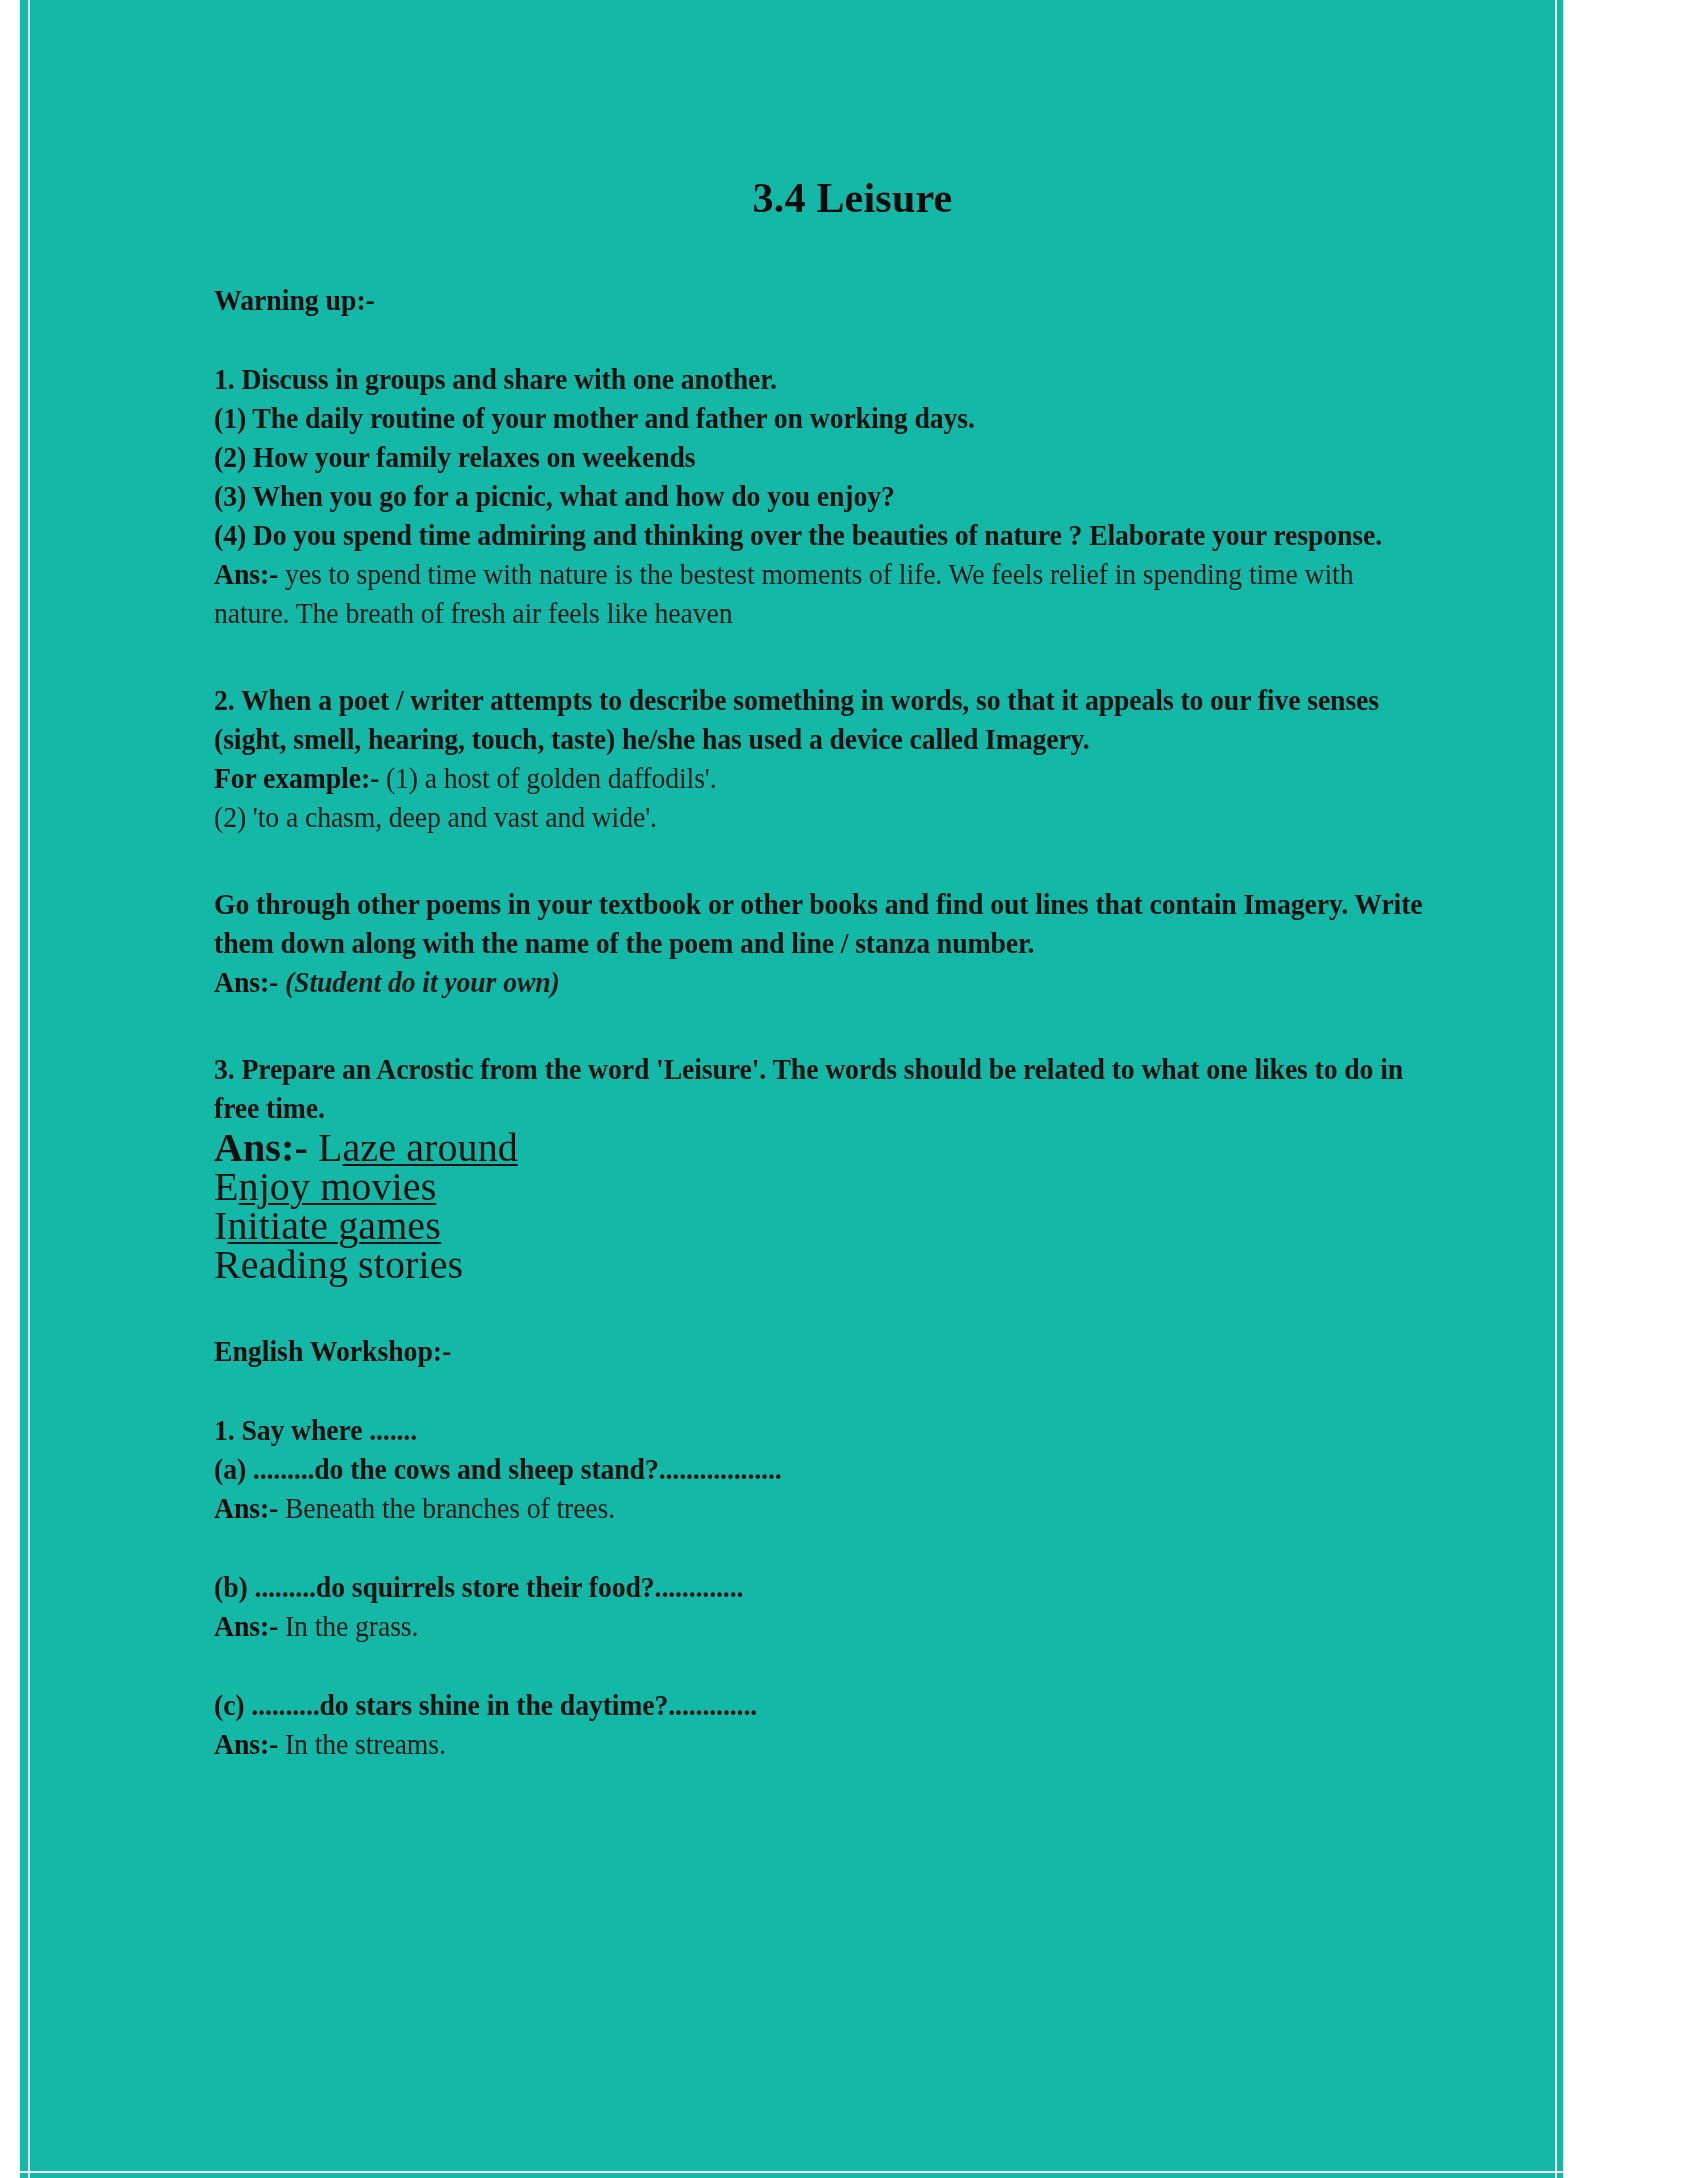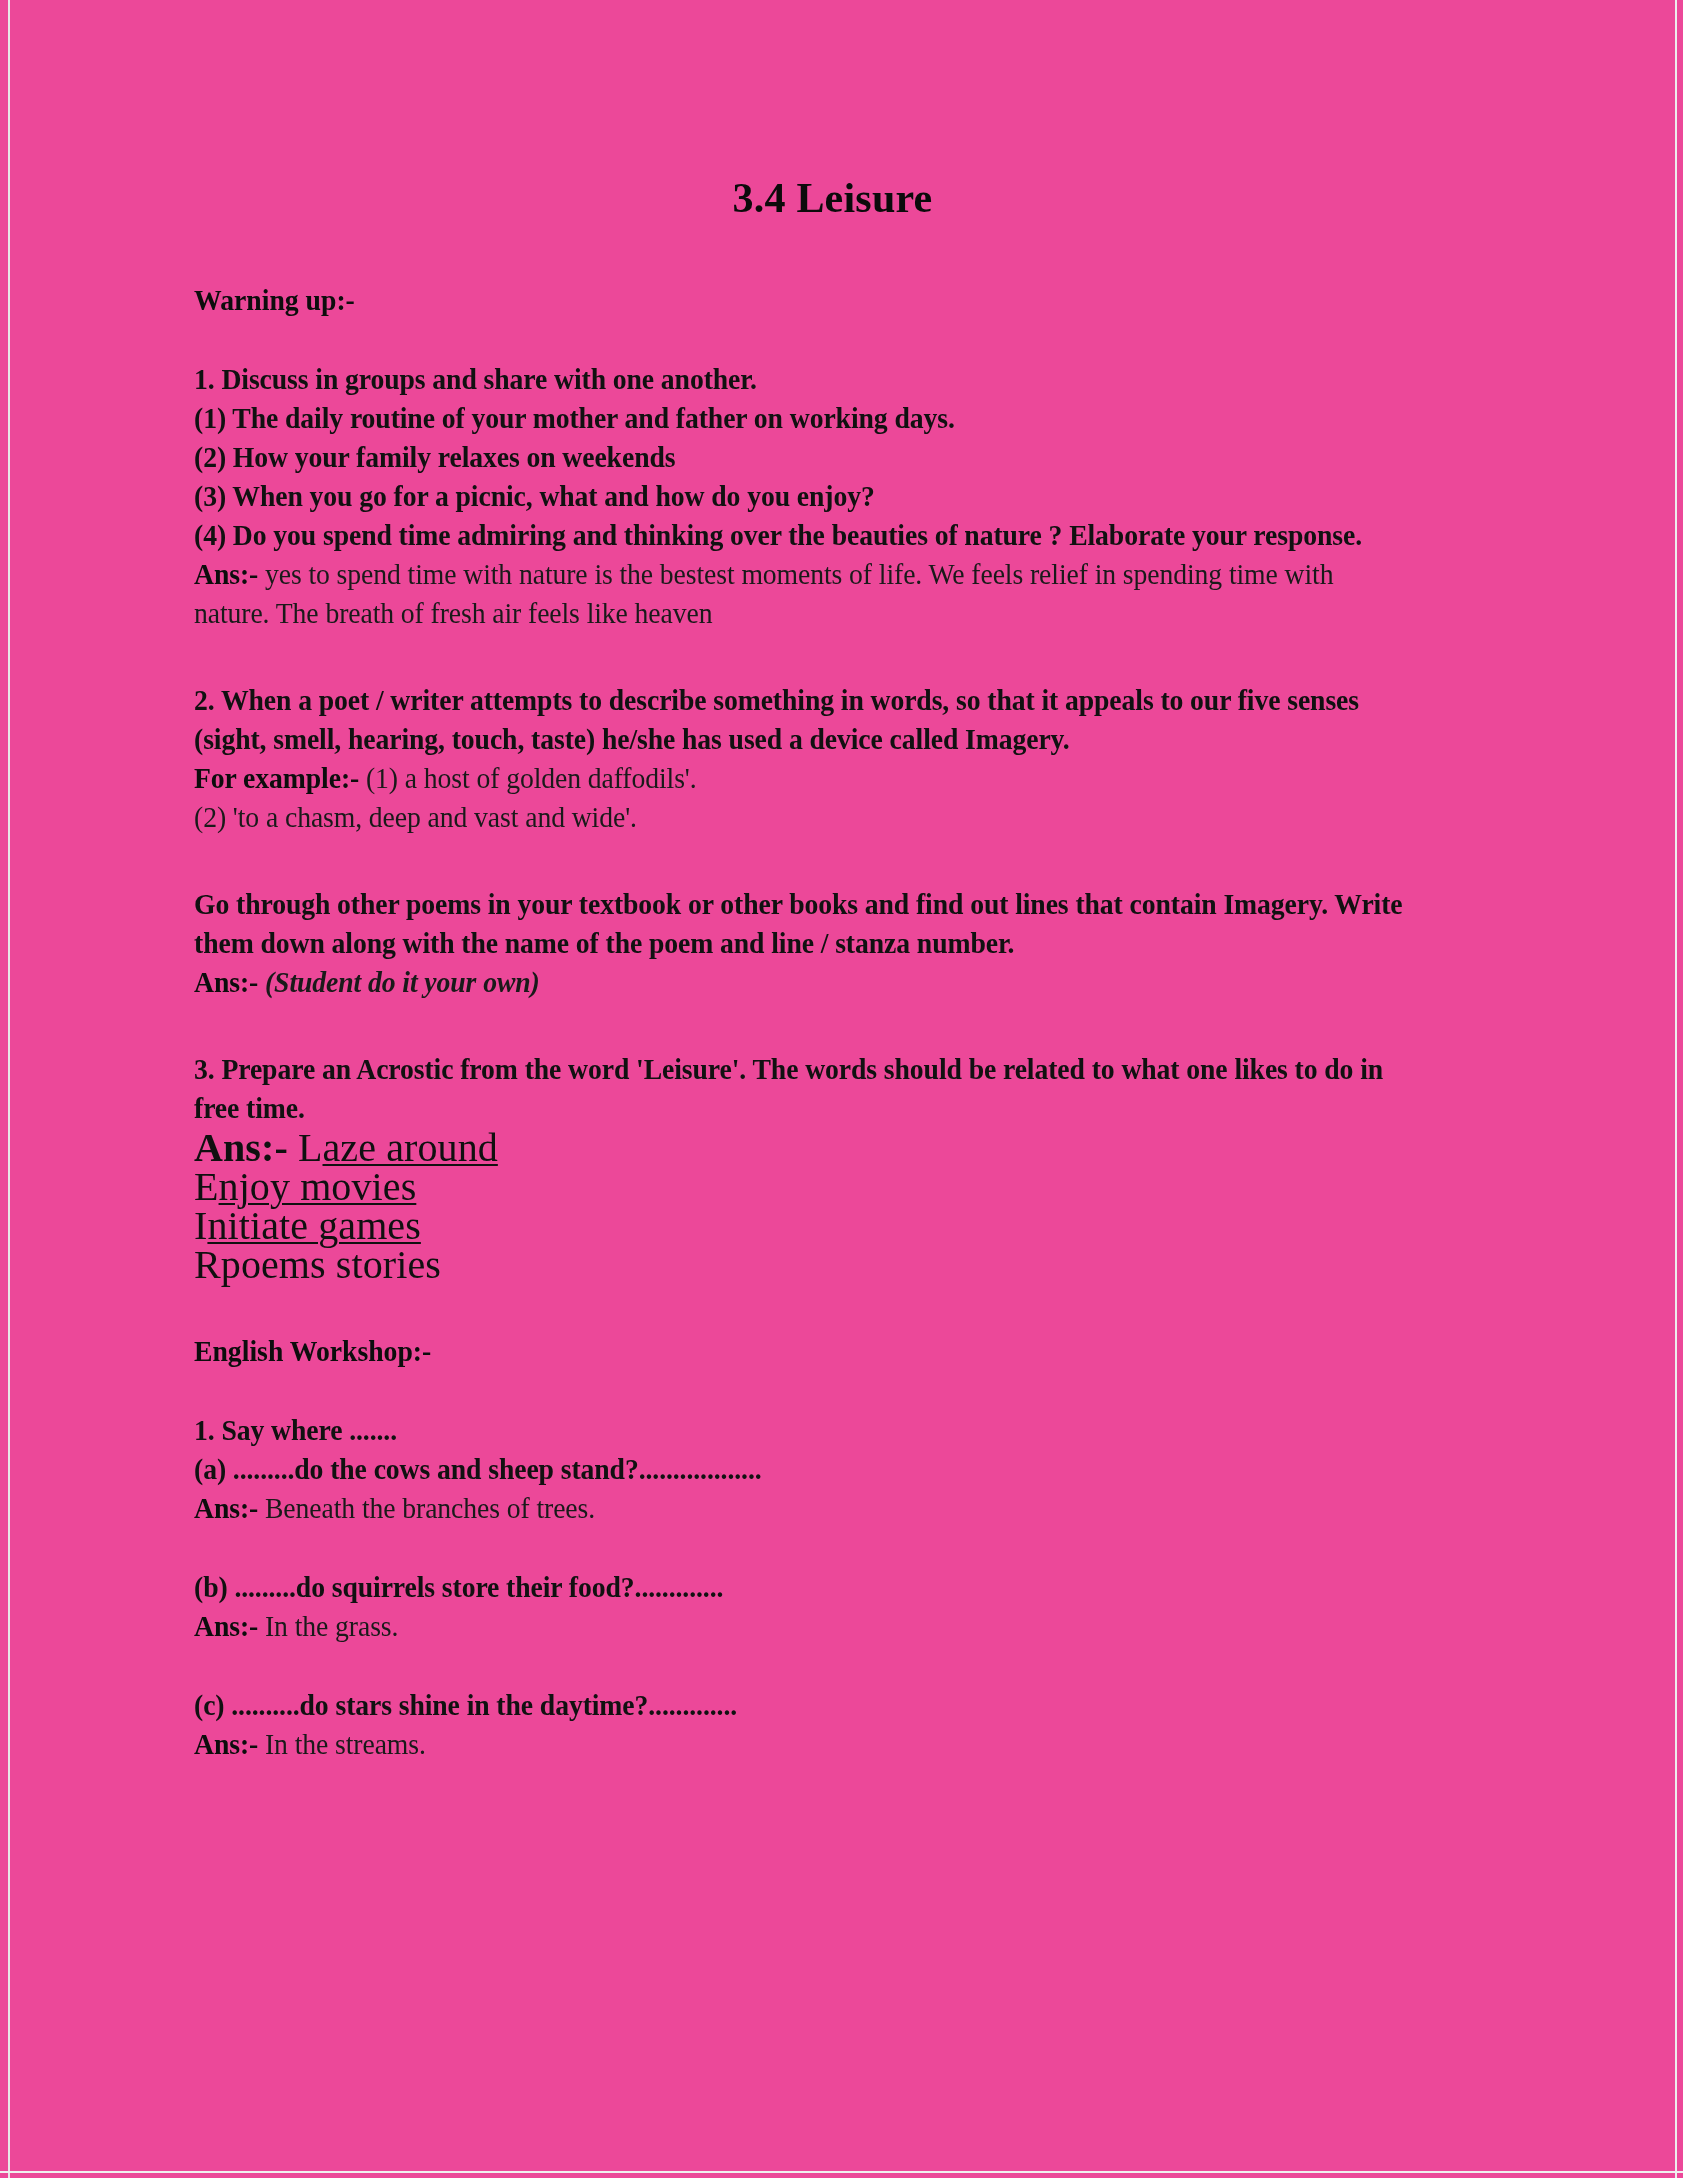--- a/index.html
+++ b/index.html
@@ -3,25 +3,26 @@
 <meta charset="utf-8">
 <title>3.4 Leisure</title>
 <style>
   html, body {
     margin: 0;
     padding: 0;
     background: #ffffff;
   }
   .page {
     position: relative;
-    width: 1683px;
+    width: 1543px;
     height: 2178px;
-    background: #ec4899;
+    background: #14b8a6;
     box-sizing: border-box;
     overflow: hidden;
+    margin-left: 20px;
   }
   
   .scan-edge-left {
     position: absolute;
     left: 8px; top: 0;
     width: 2px; height: 2178px;
     background: #e7e7e7;
   }
   .scan-edge-right {
     position: absolute;
@@ -158,21 +159,21 @@
     <p class="q">Go through other poems in your textbook or other books and find out lines that contain Imagery. Write them down along with the name of the poem and line / stanza number.</p>
     <p class="ans"><span class="lbl">Ans:-</span><span class="ital"> (Student do it your own)</span></p>
 
     <div class="gap-l"></div>
 
     <p class="q"> 3. Prepare an Acrostic from the word 'Leisure'. The words should be related to what one likes to do in free time.</p>
 
     <p class="acrostic"><span class="lbl">Ans:-</span>&nbsp;<span>L</span><span class="u">aze around</span></p>
     <p class="acrostic"><span>E</span><span class="u">njoy movies</span></p>
     <p class="acrostic"><span>I</span><span class="u">nitiate games</span></p>
-    <p class="acrostic"><span>R</span><span>poems stories</span></p>
+    <p class="acrostic"><span>R</span><span>eading stories</span></p>
 
     <div class="gap-l"></div>
 
     <p class="sec-head">English Workshop:-</p>
 
     <div class="gap-m"></div>
 
     <p class="q"> 1. Say where .......</p>
 
     <p class="q">(a) .........do the cows and sheep stand?..................</p>

